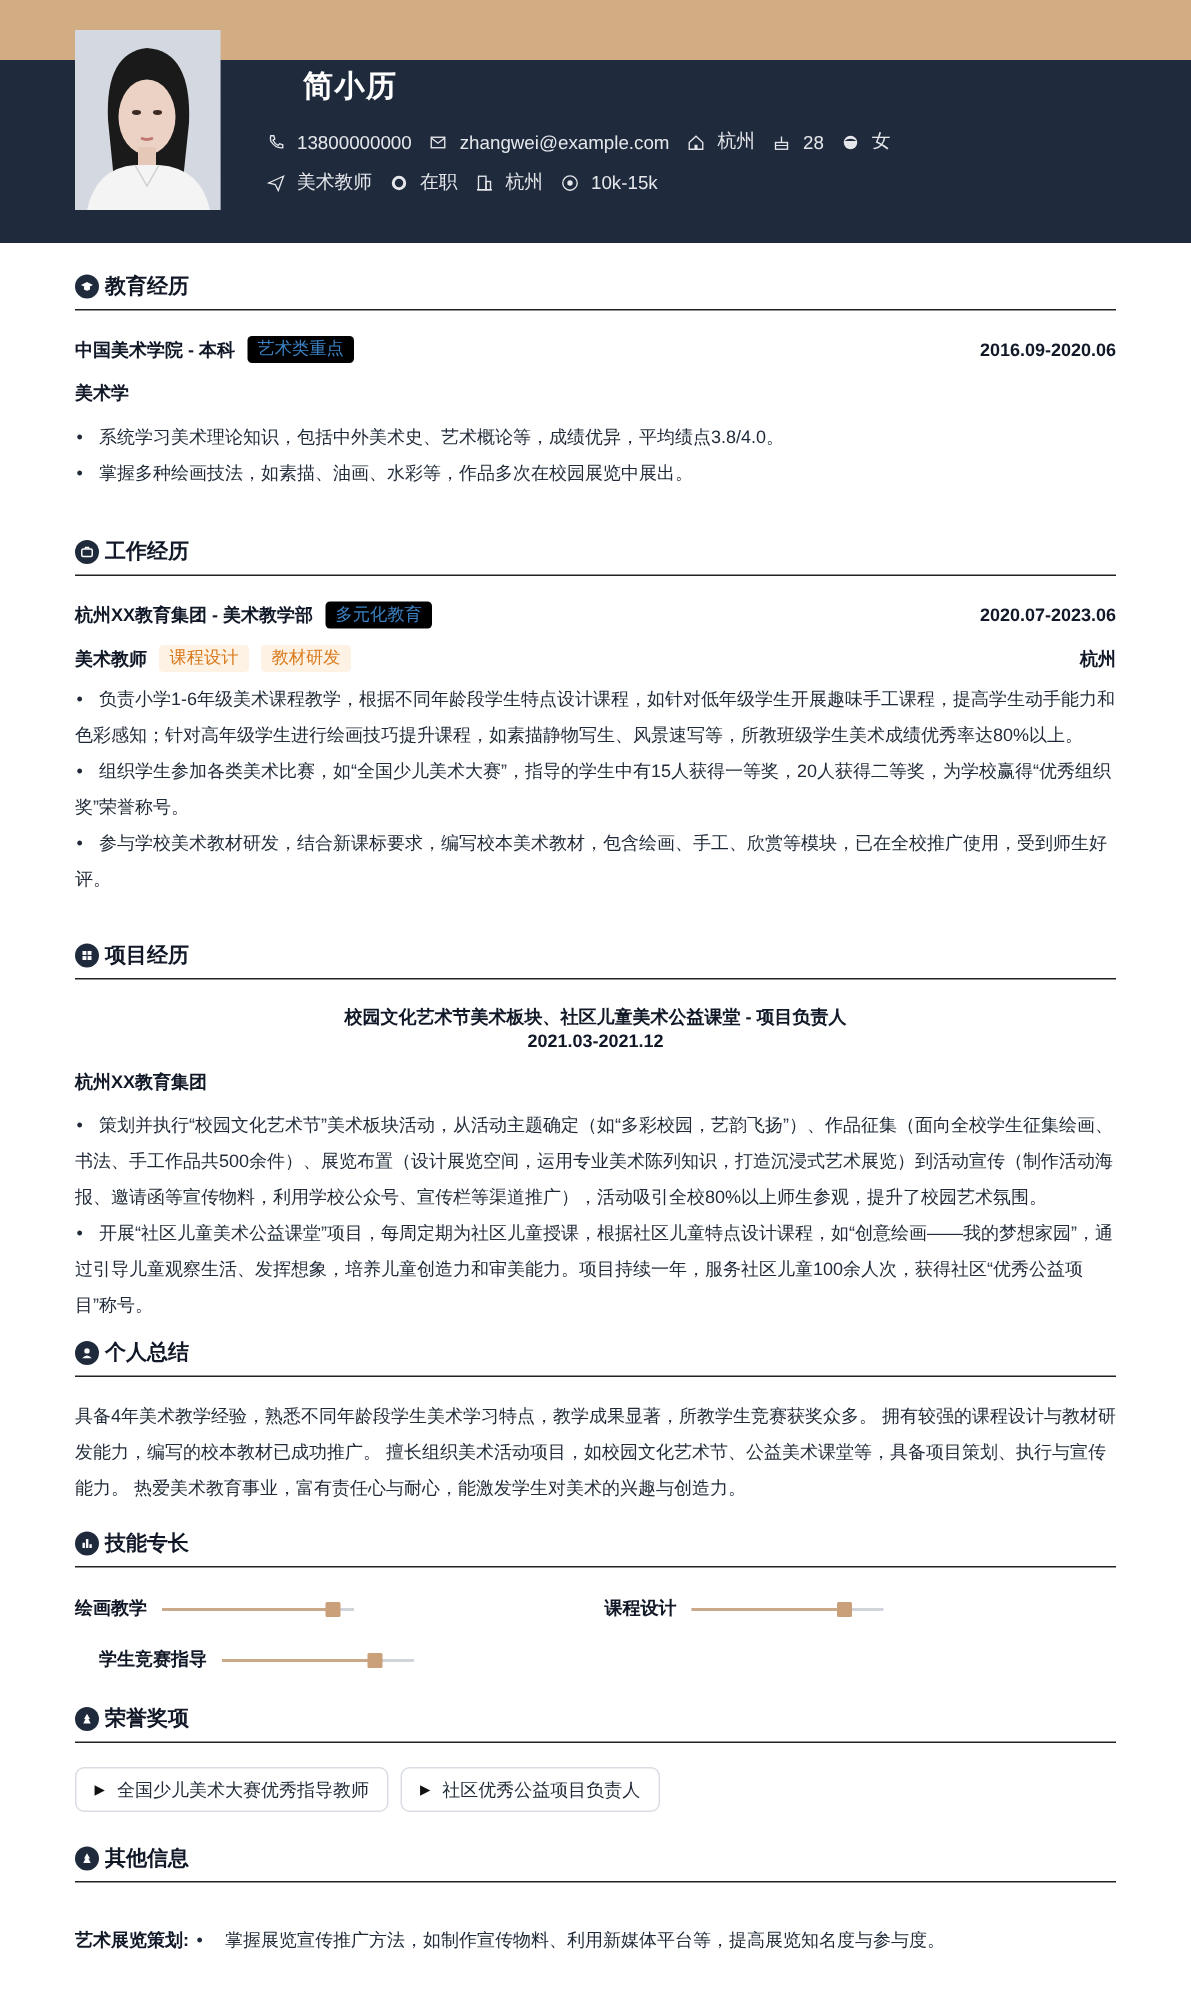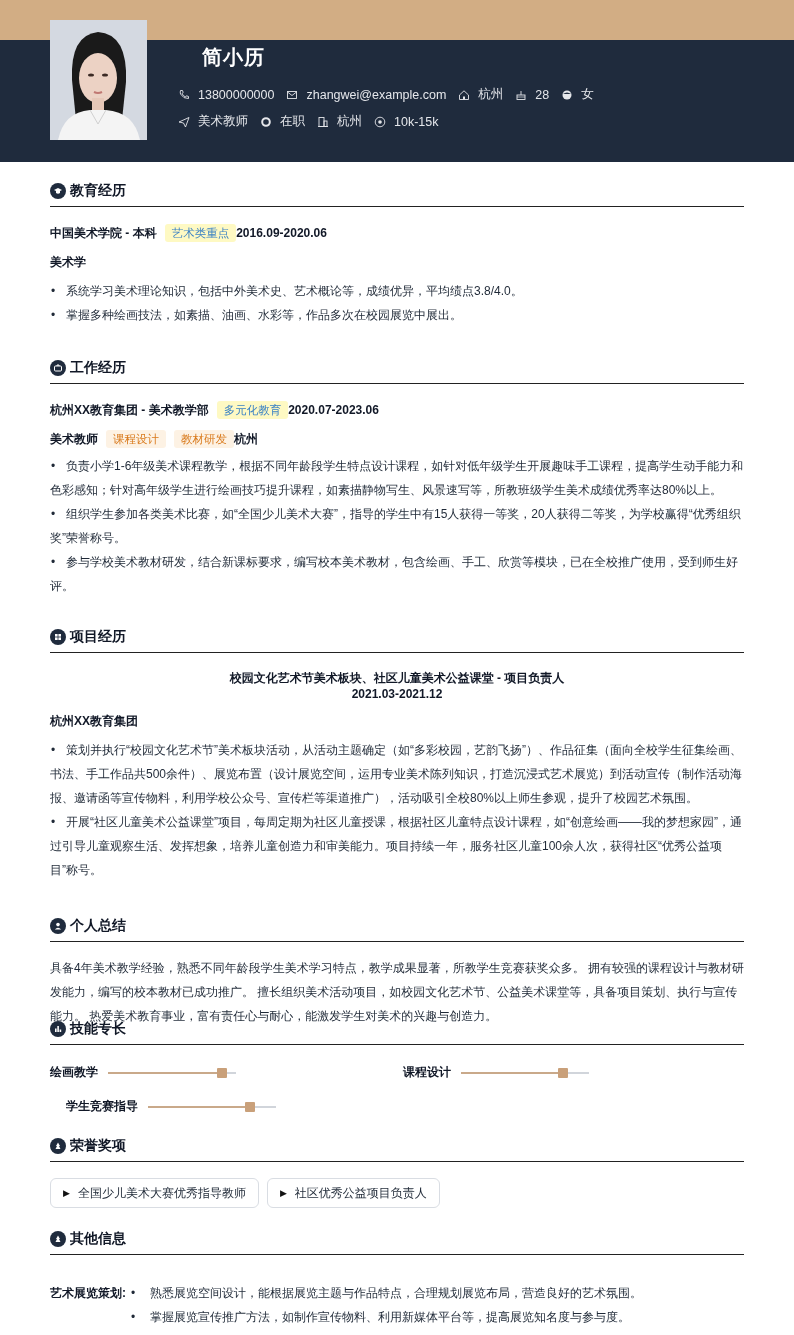--- a/index.html
+++ b/index.html
@@ -17,24 +17,24 @@
   .info-item { display: flex; align-items: center; margin-right: 12px; }
   .info-item .ic { width: 12px; height: 12px; margin-right: 8px; display: inline-flex; align-items: center; justify-content: center; }
   .info-item .ic svg { width: 12px; height: 12px; }
 
   .section { position: absolute; left: 50px; width: 694px; }
   .sec-title { display: flex; align-items: center; height: 22px; font-size: 14px; font-weight: bold; color: #111827; }
   .sec-icon { width: 16px; height: 16px; border-radius: 50%; background: #1f2b3d; margin-right: 4px; display: inline-flex; align-items: center; justify-content: center; }
   .sec-icon svg { width: 10px; height: 10px; }
   .sec-rule { height: 1px; background: #222; margin-top: 4px; }
 
-  .row { display: flex; align-items: center; font-size: 12px; font-weight: bold; color: #111827; }
+  .row { display: flex; align-items: center; justify-content: space-between; font-size: 12px; font-weight: bold; color: #111827; }
   .row .left { display: flex; align-items: center; }
   .tag { display: inline-block; font-weight: normal; font-size: 11.5px; padding: 1px 7px; border-radius: 3px; margin-left: 8px; line-height: 16px; }
-  .tag.blue { background: #fef9c3; color: #3b82c4; }
+  .tag.blue { background: #000000; color: #3b82c4; }
   .tag.orange { background: #fdf2e4; color: #d97a1c; }
   .sub { font-size: 12px; font-weight: bold; color: #111827; }
 
   ul.bullets { list-style: none; }
   ul.bullets li { position: relative; padding-left: 0; font-size: 12px; line-height: 24px; color: #1f2937; text-indent: 0; }
   ul.bullets li .dot { display: inline-block; width: 16px; text-align: left; padding-left: 1px; }
 
   .para { font-size: 12px; line-height: 24px; color: #1f2937; }
 
   .skill { position: absolute; display: flex; align-items: center; font-size: 12px; font-weight: bold; color: #111827; }
@@ -231,21 +231,21 @@
     <span>校园文化艺术节美术板块、社区儿童美术公益课堂 - 项目负责人</span>
     <span>2021.03-2021.12</span>
   </div>
   <div class="sub" style="margin-top:12px;">杭州XX教育集团</div>
   <ul class="bullets" style="margin-top:8px;">
     <li><span class="dot">•</span><span>策划并执行“校园文化艺术节”美术板块活动，从活动主题确定（如“多彩校园，艺韵飞扬”）、作品征集（面向全校学生征集绘画、书法、手工作品共500余件）、展览布置（设计展览空间，运用专业美术陈列知识，打造沉浸式艺术展览）到活动宣传（制作活动海报、邀请函等宣传物料，利用学校公众号、宣传栏等渠道推广），活动吸引全校80%以上师生参观，提升了校园艺术氛围。</span></li>
     <li><span class="dot">•</span><span>开展“社区儿童美术公益课堂”项目，每周定期为社区儿童授课，根据社区儿童特点设计课程，如“创意绘画——我的梦想家园”，通过引导儿童观察生活、发挥想象，培养儿童创造力和审美能力。项目持续一年，服务社区儿童100余人次，获得社区“优秀公益项目”称号。</span></li>
   </ul>
 </div>
 
-<div class="section" style="top:915px;">
+<div class="section" style="top:891px;">
   <div class="sec-title">
     <span class="sec-icon">
         <svg viewBox="0 0 10 10">
           <circle cx="5" cy="3.6" r="1.8" fill="#fff"></circle>
           <path d="M1.8 8.5 Q5 4.8 8.2 8.5 Z" fill="#fff"></path>
         </svg>
       </span>
     <span>个人总结</span>
   </div>
   <div class="sec-rule"></div>
@@ -316,17 +316,16 @@
         <svg viewBox="0 0 10 10">
           <path d="M5 1.5 L7 5 L6 5 L7.5 8 L2.5 8 L4 5 L3 5 Z" fill="#fff"></path>
         </svg>
       </span>
     <span>其他信息</span>
   </div>
   <div class="sec-rule"></div>
   <div class="other-row" style="margin-top:26px;">
     <div class="other-label">艺术展览策划:</div>
     <ul class="bullets">
-      <li><span class="dot" style="width:20px;">•</span><span>熟悉展览空间设计，能根据展览主题与作品特点，合理规划展览布局，营造良好的艺术氛围。</span></li>
       <li><span class="dot" style="width:20px;">•</span><span>掌握展览宣传推广方法，如制作宣传物料、利用新媒体平台等，提高展览知名度与参与度。</span></li>
     </ul>
   </div>
 </div>
 
 </body></html>

